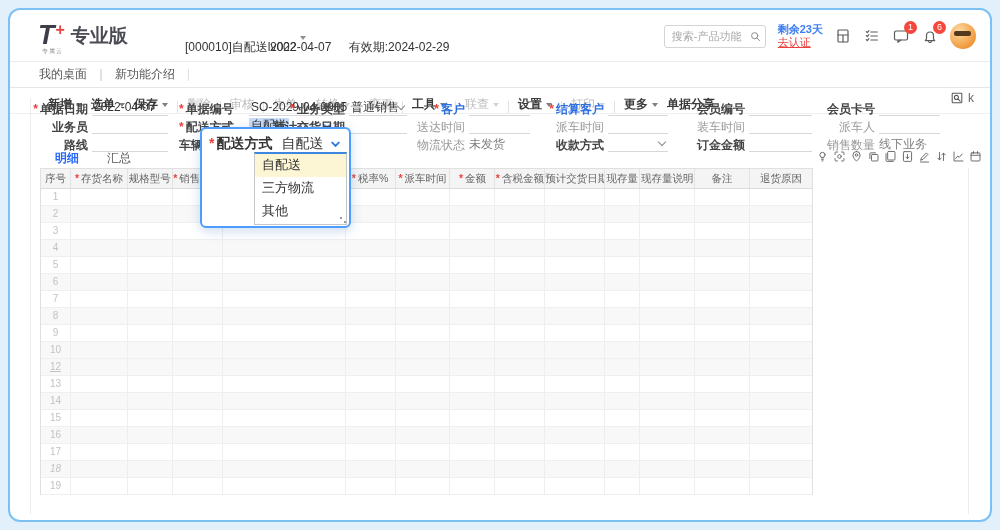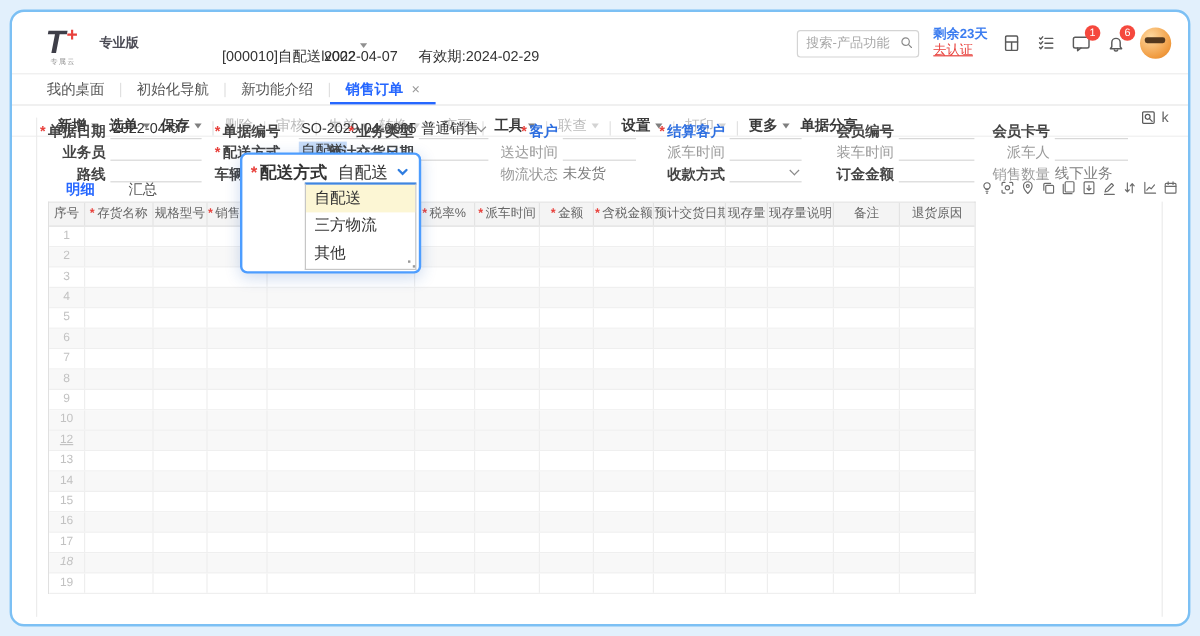--- a/index.html
+++ b/index.html
@@ -6,21 +6,21 @@
   body { width:1000px; height:530px; background:#e2f0fc; font-family:"Liberation Sans","DejaVu Sans",sans-serif; position:relative; overflow:hidden; }
   .window { position:absolute; left:8px; top:8px; width:984px; height:514px; background:#fff; border:2px solid #7cc0f4; border-radius:12px; overflow:hidden; }
   .inner { position:absolute; left:0; top:0; width:980px; height:510px; }
 
   
   .topbar { position:absolute; left:0; top:0; width:100%; height:52px; border-bottom:1px solid #ededed; }
   .logo { position:absolute; left:28px; top:12px; display:flex; align-items:flex-start; }
   .logo-t { font-size:27px; font-weight:700; font-style:italic; color:#3e3e48; line-height:26px; }
   .logo-plus { font-size:16px; font-weight:700; color:#e8413c; margin-left:1px; line-height:16px; }
   .logo-sub { position:absolute; left:4px; top:25px; font-size:6px; color:#9a9a9a; letter-spacing:1px; }
-  .edition { font-size:11px; font-weight:700; color:#4b4b55; margin-left:18px; line-height:28px; }
+  .edition { font-size:19px; font-weight:700; color:#4b4b55; margin-left:6px; line-height:28px; }
   .account { position:absolute; left:175px; top:29px; font-size:12px; color:#333; }
   .dates { position:absolute; left:260px; top:29px; font-size:12px; color:#333; }
   .dates span + span { margin-left:14px; }
   .top-right { position:absolute; right:14px; top:13px; display:flex; align-items:center; gap:12px; }
   .search-wrap { position:relative; }
   .search { width:102px; height:23px; border:1px solid #d4d4d4; border-radius:3px; font-size:11px; padding:0 20px 0 7px; color:#333; outline:none; }
   .search::placeholder { color:#a8a8a8; }
   .search-ic { position:absolute; right:4px; top:4px; color:#8a8a8a; }
   .trial { font-size:11px; line-height:13px; text-align:left; }
   .trial .days { color:#3b7cf0; font-weight:700; }
@@ -152,25 +152,23 @@
           </span>
         <span class="avatar">
             <i></i>
           </span>
       </div>
     </div>
 
     <div class="tabbar" id="tabbar">
         <span class="tab"><span>我的桌面</span></span>
         <span class="tab-sep"></span>
-        <span class="tab"><span>初始化导航</span></span>
         <span class="tab-sep"></span>
         <span class="tab"><span>新功能介绍</span></span>
         <span class="tab-sep"></span>
-        <span class="tab active"><span>销售订单</span><span class="close">×</span></span>
       </div>
 
     <div class="toolbar" id="toolbar">
         <span class="tb-btn">
           <span>新增</span>
           <i class="tb-caret"></i>
         </span>
         <span class="tb-btn">
           <span>选单</span>
           <i class="tb-caret"></i>

